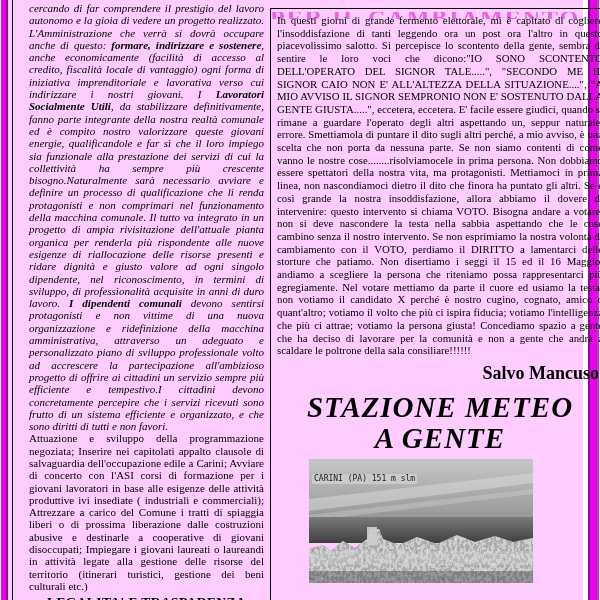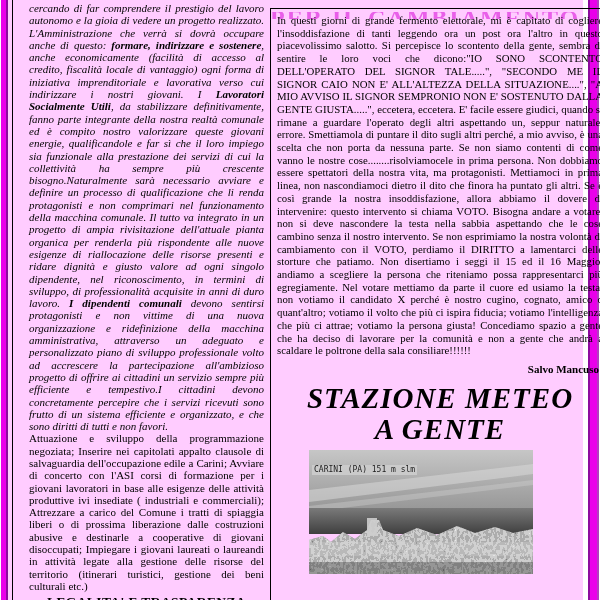--- a/index.html
+++ b/index.html
@@ -31,21 +31,21 @@
   .top-heading{
     display:inline-block;margin-top:-17px;
     font-weight:bold;font-size:24px;letter-spacing:2px;
     color:#e95fe9;white-space:nowrap;
   }
 
   .para{margin:0;font-size:11px;line-height:12.3px;text-align:justify;}
   .italic{font-style:italic;}
   .small-heading{margin:2px 0 1px;font-size:13.5px;font-weight:bold;text-align:center;letter-spacing:0.4px;}
   .article{font-size:10.8px;line-height:12.7px;}
-  .signature{text-align:right;font-weight:bold;font-size:11px;margin:6px 4px 0 0;}
+  .signature{text-align:right;font-weight:bold;font-size:18px;margin:6px 4px 0 0;}
   .station-heading{
     margin:8px 0 2px;text-align:center;
     font-size:29px;line-height:1.07;font-weight:bold;letter-spacing:1px;font-style:italic;
   }
   .photo{position:relative;width:224px;height:124px;margin:5px 0 0 32px;}
   .photo svg{position:absolute;left:0;top:0;}
   .photo-caption{
     position:absolute;top:15px;left:3px;
     font-family:"DejaVu Sans Mono",monospace;font-size:8px;line-height:10px;
     color:#1c1c1c;background:rgba(206,206,206,0.85);padding:0 2px;white-space:nowrap;

